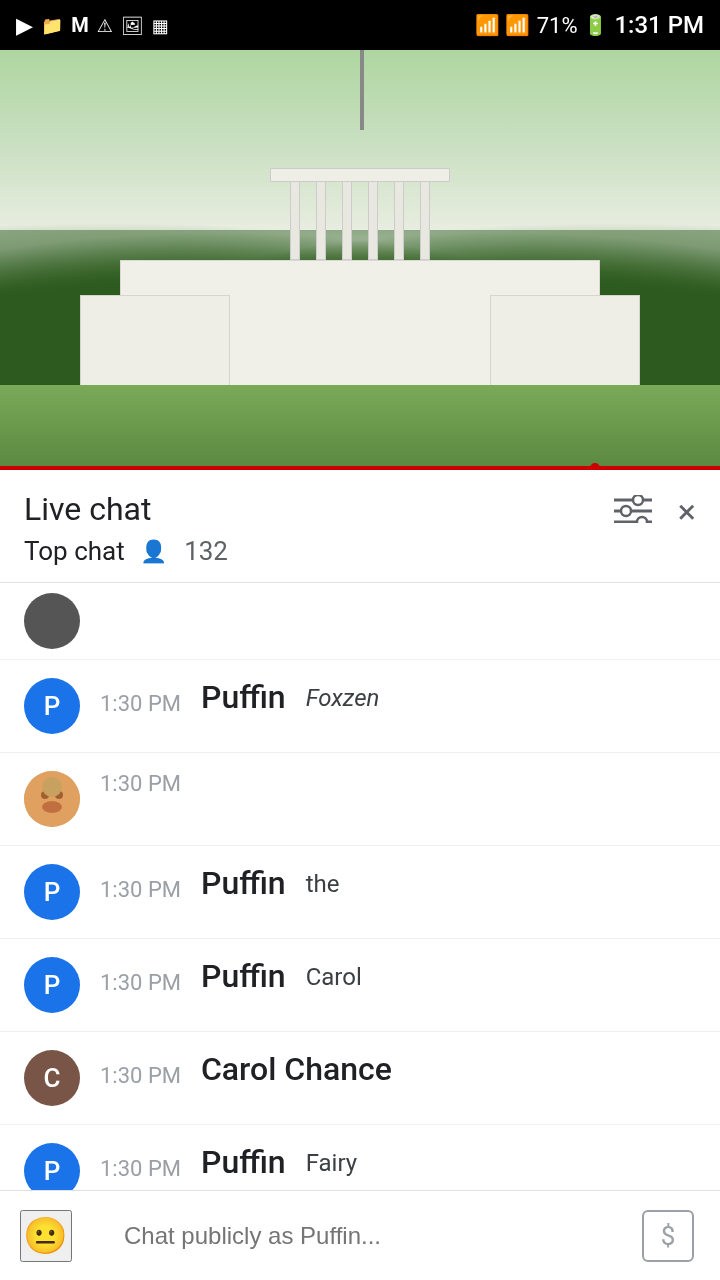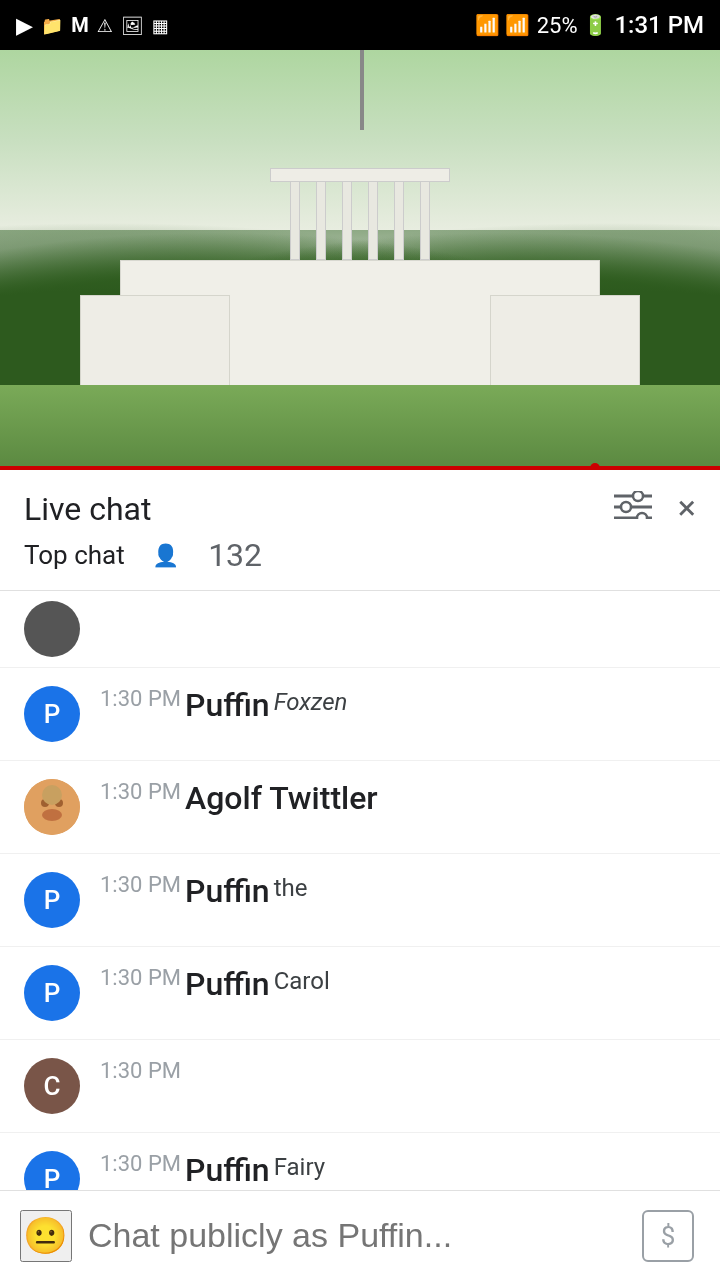--- a/index.html
+++ b/index.html
@@ -74,21 +74,21 @@
 
     
     .chat-header {
       width: 100%;
       background: #fff;
       padding: 20px 24px 16px 24px;
       border-bottom: 1px solid #e0e0e0;
     }
     .chat-header-top {
       display: flex;
-      align-items: flex-start;
+      align-items: flex-end;
       justify-content: space-between;
       margin-bottom: 8px;
     }
     .live-chat-title {
       font-size: 32px;
       font-weight: 400;
       color: #202124;
     }
     .chat-header-icons {
       display: flex;
@@ -97,32 +97,32 @@
     }
     .close-icon {
       font-size: 34px;
       color: #5f6368;
       cursor: pointer;
       line-height: 1;
     }
     .chat-sub {
       display: flex;
       align-items: center;
-      gap: 28px;
+      gap: 16px;
     }
     .top-chat-label {
       font-size: 26px;
       color: #202124;
     }
     .viewers-icon {
       font-size: 22px;
       color: #5f6368;
     }
     .viewers-count {
-      font-size: 32px;
+      font-size: 26px;
       color: #5f6368;
     }
 
     .chat-message {
       display: flex;
       align-items: flex-start;
       padding: 18px 24px;
       background: #fff;
       border-bottom: 1px solid #f0f0f0;
       gap: 20px;
@@ -164,22 +164,22 @@
     }
     .message-text {
       font-size: 24px;
       color: #3c4043;
       line-height: 1.4;
       flex-basis: 100%;
     }
     .message-inline {
       display: flex;
       flex-wrap: wrap;
-      align-items: flex-start;
-      gap: 0;
+      align-items: flex-end;
+      gap: 16px;
       width: 100%;
     }
     .heart-blue {
       font-size: 34px;
       color: #1565c0;
     }
 
     
     .chat-message-partial {
       display: flex;
@@ -220,23 +220,24 @@
       font-size: 36px;
       color: #9aa0a6;
       cursor: pointer;
       flex-shrink: 0;
     }
     .chat-input {
       flex: 1;
       height: 52px;
       border: none;
       outline: none;
-      font-size: 34px;
+      font-size: 24px;
       color: #9aa0a6;
       background: transparent;
+      margin-left: 36px;
     }
     .send-btn {
       width: 64px;
       height: 52px;
       display: flex;
       align-items: center;
       justify-content: center;
       cursor: pointer;
       flex-shrink: 0;
     }
@@ -273,21 +274,21 @@
     <span>▶</span>
     <span style="font-size:18px;">📁</span>
     <span style="font-size:20px;font-weight:bold;">M</span>
     <span style="font-size:18px;">⚠</span>
     <span style="font-size:18px;">🖼</span>
     <span style="font-size:18px;">▦</span>
   </div>
   <div class="status-right">
     <span style="font-size:20px;">📶</span>
     <span style="font-size:20px;">📶</span>
-    <span>25%</span>
+    <span>71%</span>
     <span style="font-size:20px;">🔋</span>
     <span class="status-time">1:31 PM</span>
   </div>
 </div>
 
 <div class="video-area">
   <div class="sky"></div>
 
   <div style="position:absolute;bottom:60px;left:0;right:0;height:200px;background:radial-gradient(ellipse at 15% 80%, #2d5a1e 35%,transparent 65%), radial-gradient(ellipse at 85% 80%, #2d5a1e 35%,transparent 65%), radial-gradient(ellipse at 30% 75%, #3a6b28 40%,transparent 60%), radial-gradient(ellipse at 70% 75%, #3a6b28 40%,transparent 60%), radial-gradient(ellipse at 50% 90%, #4a7a34 30%, transparent 55%);"></div>
 
@@ -365,21 +366,20 @@
         <circle cx="28" cy="28" r="28" fill="#e0a060"></circle>
         <circle cx="21" cy="24" r="4" fill="#a06030"></circle>
         <circle cx="35" cy="24" r="4" fill="#a06030"></circle>
         <ellipse cx="28" cy="36" rx="10" ry="6" fill="#c07040"></ellipse>
         <circle cx="28" cy="16" r="10" fill="#c8a060"></circle>
       </svg>
     </div>
     <div class="message-content">
       <div class="message-inline">
         <span class="message-time">1:30 PM</span>
-        <span class="message-author">Agolf Twittler</span>
       </div>
     </div>
   </div>
 
   <div class="chat-message">
     <div class="avatar avatar-p">P</div>
     <div class="message-content">
       <div class="message-inline">
         <span class="message-time">1:30 PM</span>
         <span class="message-author">Puffin</span>
@@ -397,20 +397,21 @@
         <span class="message-text" style="flex-basis:auto;">Carol</span>
       </div>
     </div>
   </div>
 
   <div class="chat-message">
     <div class="avatar avatar-c">C</div>
     <div class="message-content">
       <div class="message-inline">
         <span class="message-time">1:30 PM</span>
+        <span class="message-author">Carol Chance</span>
       </div>
     </div>
   </div>
 
   <div class="chat-message">
     <div class="avatar avatar-p">P</div>
     <div class="message-content">
       <div class="message-inline">
         <span class="message-time">1:30 PM</span>
         <span class="message-author">Puffin</span>

